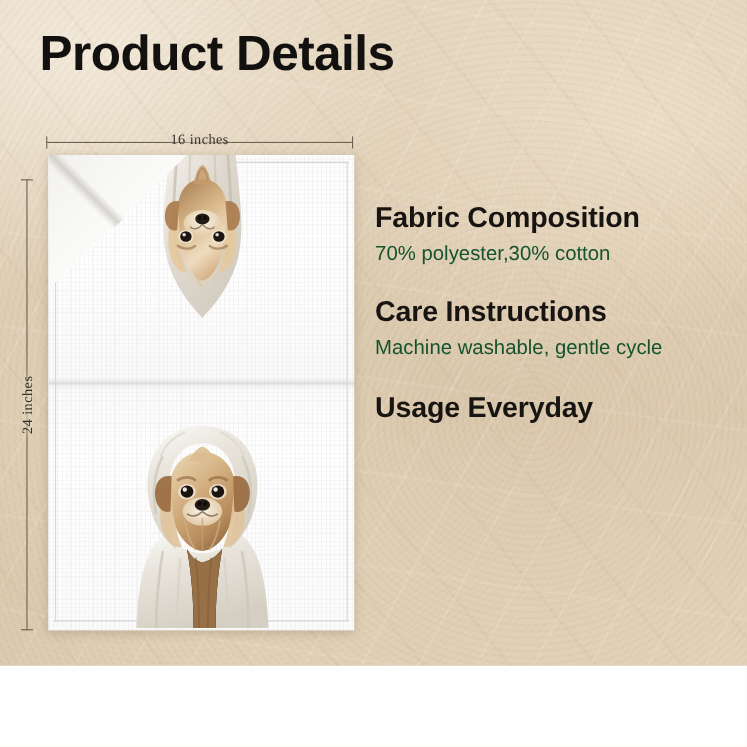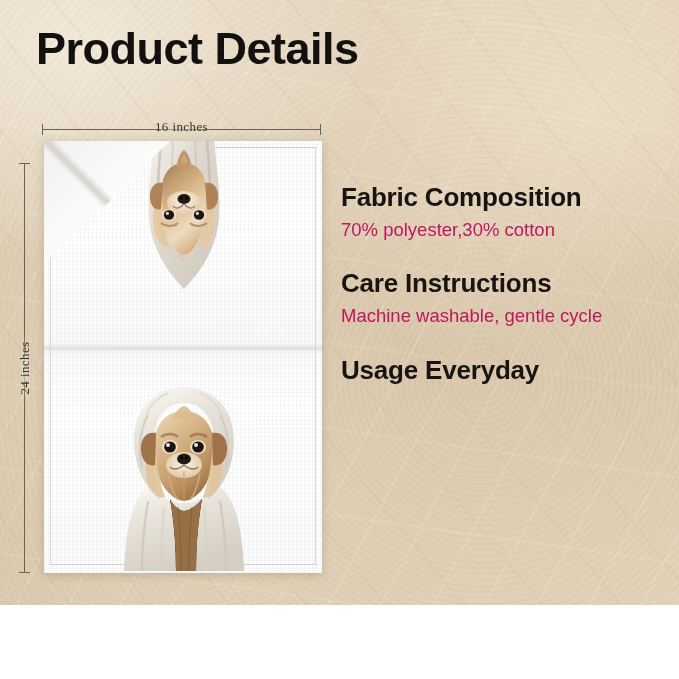--- a/index.html
+++ b/index.html
@@ -269,21 +269,21 @@
     font-weight: bold;
     color: #171412;
     line-height: 1.22;
     letter-spacing: -0.2px;
     margin: 0 0 4px 0;
     white-space: nowrap;
   }
   .detail-body {
     font-size: 18.5px;
     font-weight: normal;
-    color: #be185d;
+    color: #14532d;
     line-height: 1.33;
     margin: 0;
   }
 </style>
 </head>
 <body>
 
 <div id="page">
 
   <div class="bg-base"></div>

